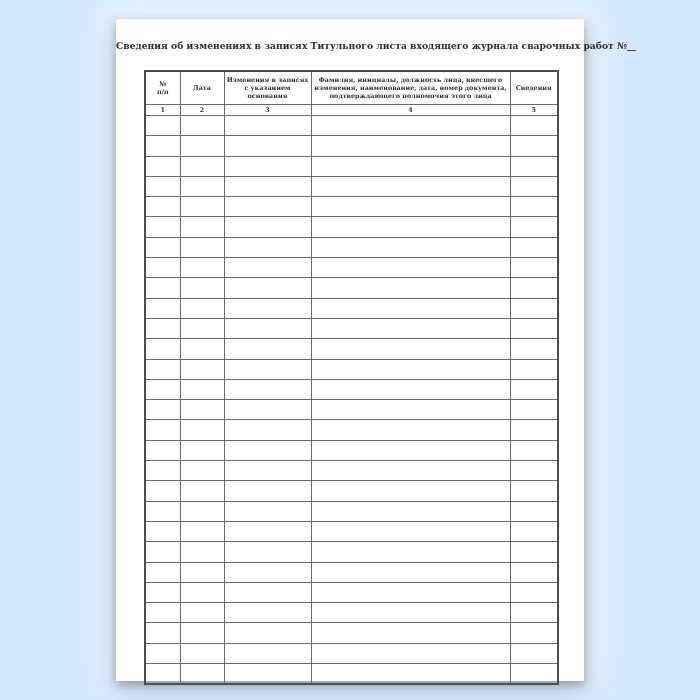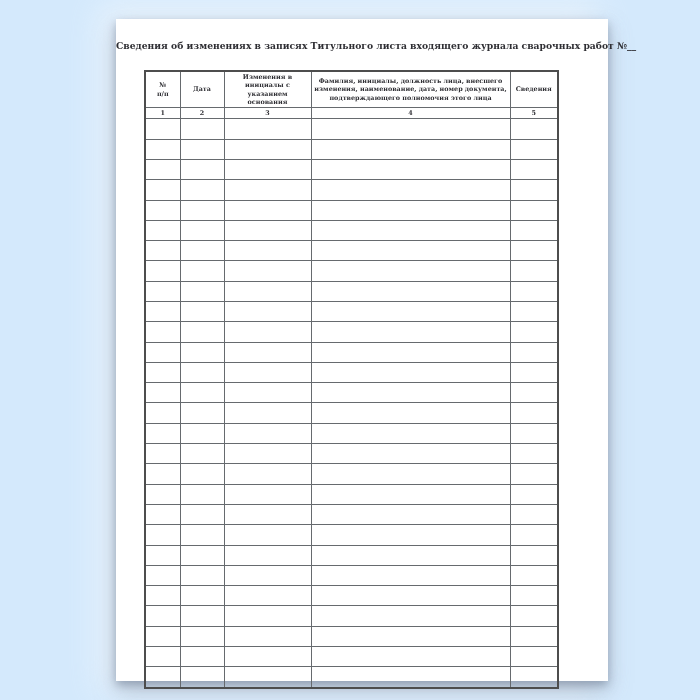--- a/index.html
+++ b/index.html
@@ -22,21 +22,20 @@
     filter: blur(16px);
     border-radius: 10px;
   }
   .page {
     position: absolute;
     left: 116px; top: 19px;
     width: 468px; height: 662px;
     background: #ffffff;
     box-shadow: 0 4px 9px rgba(100, 115, 140, 0.50),
                 0 10px 22px rgba(100, 115, 140, 0.35);
-    padding-left: 24px;
   }
   .title {
     position: absolute;
     top: 21px; left: 0;
     width: 100%;
     text-align: center;
     font-weight: bold;
     font-size: 9.2px;
     line-height: 12px;
     color: #2e2e33;
@@ -91,21 +90,21 @@
         <col style="width:44px">
         <col style="width:87px">
         <col style="width:199px">
         <col style="width:48px">
       </colgroup>
       <thead>
         <tr class="head-row">
           <th>№
 п/п</th>
           <th>Дата</th>
-          <th>Изменения в инициалы с указанием основания</th>
+          <th>Изменения в записях с указанием основания</th>
           <th>Фамилия, инициалы, должность лица, внесшего изменения, наименование, дата, номер документа, подтверждающего полномочия этого лица</th>
           <th>Сведения</th>
         </tr>
         <tr class="num-row">
           <td>1</td>
           <td>2</td>
           <td>3</td>
           <td>4</td>
           <td>5</td>
         </tr>

